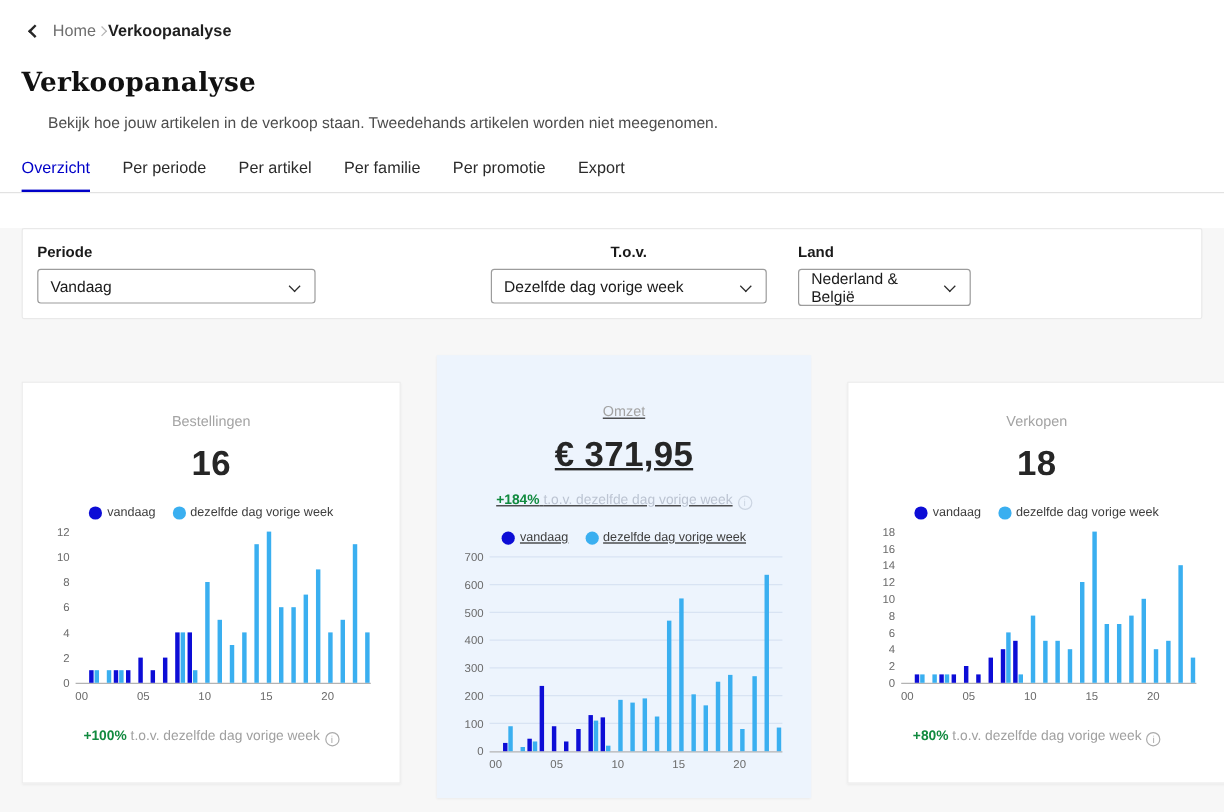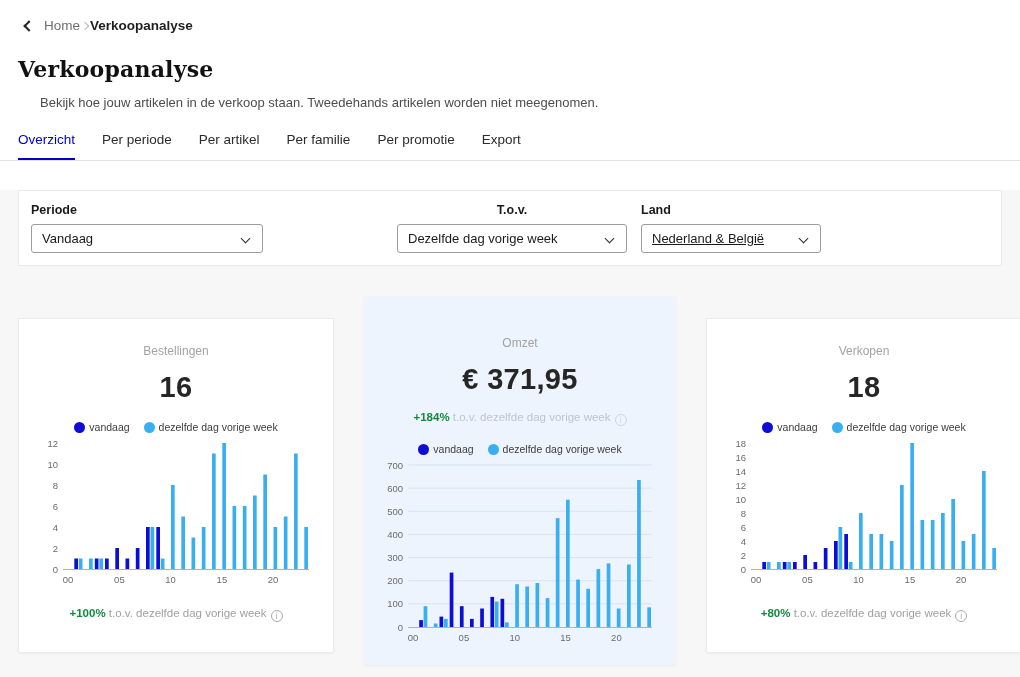--- a/index.html
+++ b/index.html
@@ -19,35 +19,35 @@
   .page-subtitle { font-size:13px; color:#4d4d4d; margin-top:13px;margin-left:22px; }
 
   .tabs { display:flex; margin-top:22px; font-size:13.5px; }
   .tab { margin-right:27px; padding-bottom:11px; color:#2b2b2b; cursor:pointer; border-bottom:2px solid transparent; }
   .tab.active { color:#0000c8; border-bottom:2px solid #0000c8; }
   .header-divider { height:1px; background:#e2e2e2; }
 
   
   .content { background:#f7f7f7; height:504px; padding:0 18px; }
 
-  .filter-card { background:#fff; border:1px solid #e9e9e9; border-radius:2px; margin-top:29px; height:76px; padding:12px 12px; display:flex; gap:4px; }
+  .filter-card { background:#fff; border:1px solid #e9e9e9; border-radius:2px; margin-top:29px; height:76px; padding:12px 12px; display:flex; gap:16px; }
   .filter-group { display:flex; flex-direction:column; }
   .filter-label { font-size:12.5px; font-weight:bold; color:#1a1a1a; margin-bottom:7px; }
   .select { position:relative; height:31px; border:1px solid #9c9c9c; border-radius:3px; background:#fff; display:flex; align-items:center; padding:0 30px 0 10px; font-size:13px; color:#1a1a1a; cursor:pointer; }
   .select .sel-chev { position:absolute; right:13px; top:10px; width:7px; height:7px; border-right:1.7px solid #2b2b2b; border-bottom:1.7px solid #2b2b2b; transform:rotate(45deg); }
   .sel-periode { width:232px; }
   .sel-tov { width:230px; }
-  .sel-land { width:180px;text-decoration:underline; }
+  .sel-land { width:144px; }
   .fg-tov { margin-left:130px;align-items:center; }
   .fg-land { margin-left:10px; }
 
   
   .cards { display:flex; gap:30px; margin-top:30px; align-items:flex-start; }
   .card { background:#fff; border:1px solid #ececec; box-shadow:0 1px 2px rgba(0,0,0,0.05); width:319px; height:335px; margin-top:22px; padding:25px 16px 0 16px; text-align:center; }
-  .card.highlight { background:#edf4fd; border:none; width:315px; height:369px; margin-top:0; padding-top:40px; }
+  .card.highlight { background:#edf4fd; border:none; width:315px; height:369px; margin-top:0; padding-top:40px;text-decoration:underline; }
   .card-title { font-size:12px; color:#a3a3a3; }
   .card-value { font-size:29px; font-weight:bold; color:#262626; margin-top:13px; letter-spacing:0.3px; }
   .delta-row { font-size:11.5px; margin-top:15px; }
   .delta { font-weight:bold; }
   .suffix { color:#a0a0a0; }
   .card.highlight .suffix { color:#bcc4d2; }
   .info-icon { display:inline-block; width:12px; height:12px; border:1px solid #ababab; border-radius:50%; color:#ababab; font-size:8.5px; line-height:11px; text-align:center; margin-left:4px; vertical-align:-2px; cursor:pointer; }
   .card.highlight .info-icon { border-color:#ccd5e2; color:#ccd5e2; }
 
   .legend { display:flex; justify-content:center; gap:14px; margin-top:17px; font-size:10.5px; color:#3d3d3d; }

